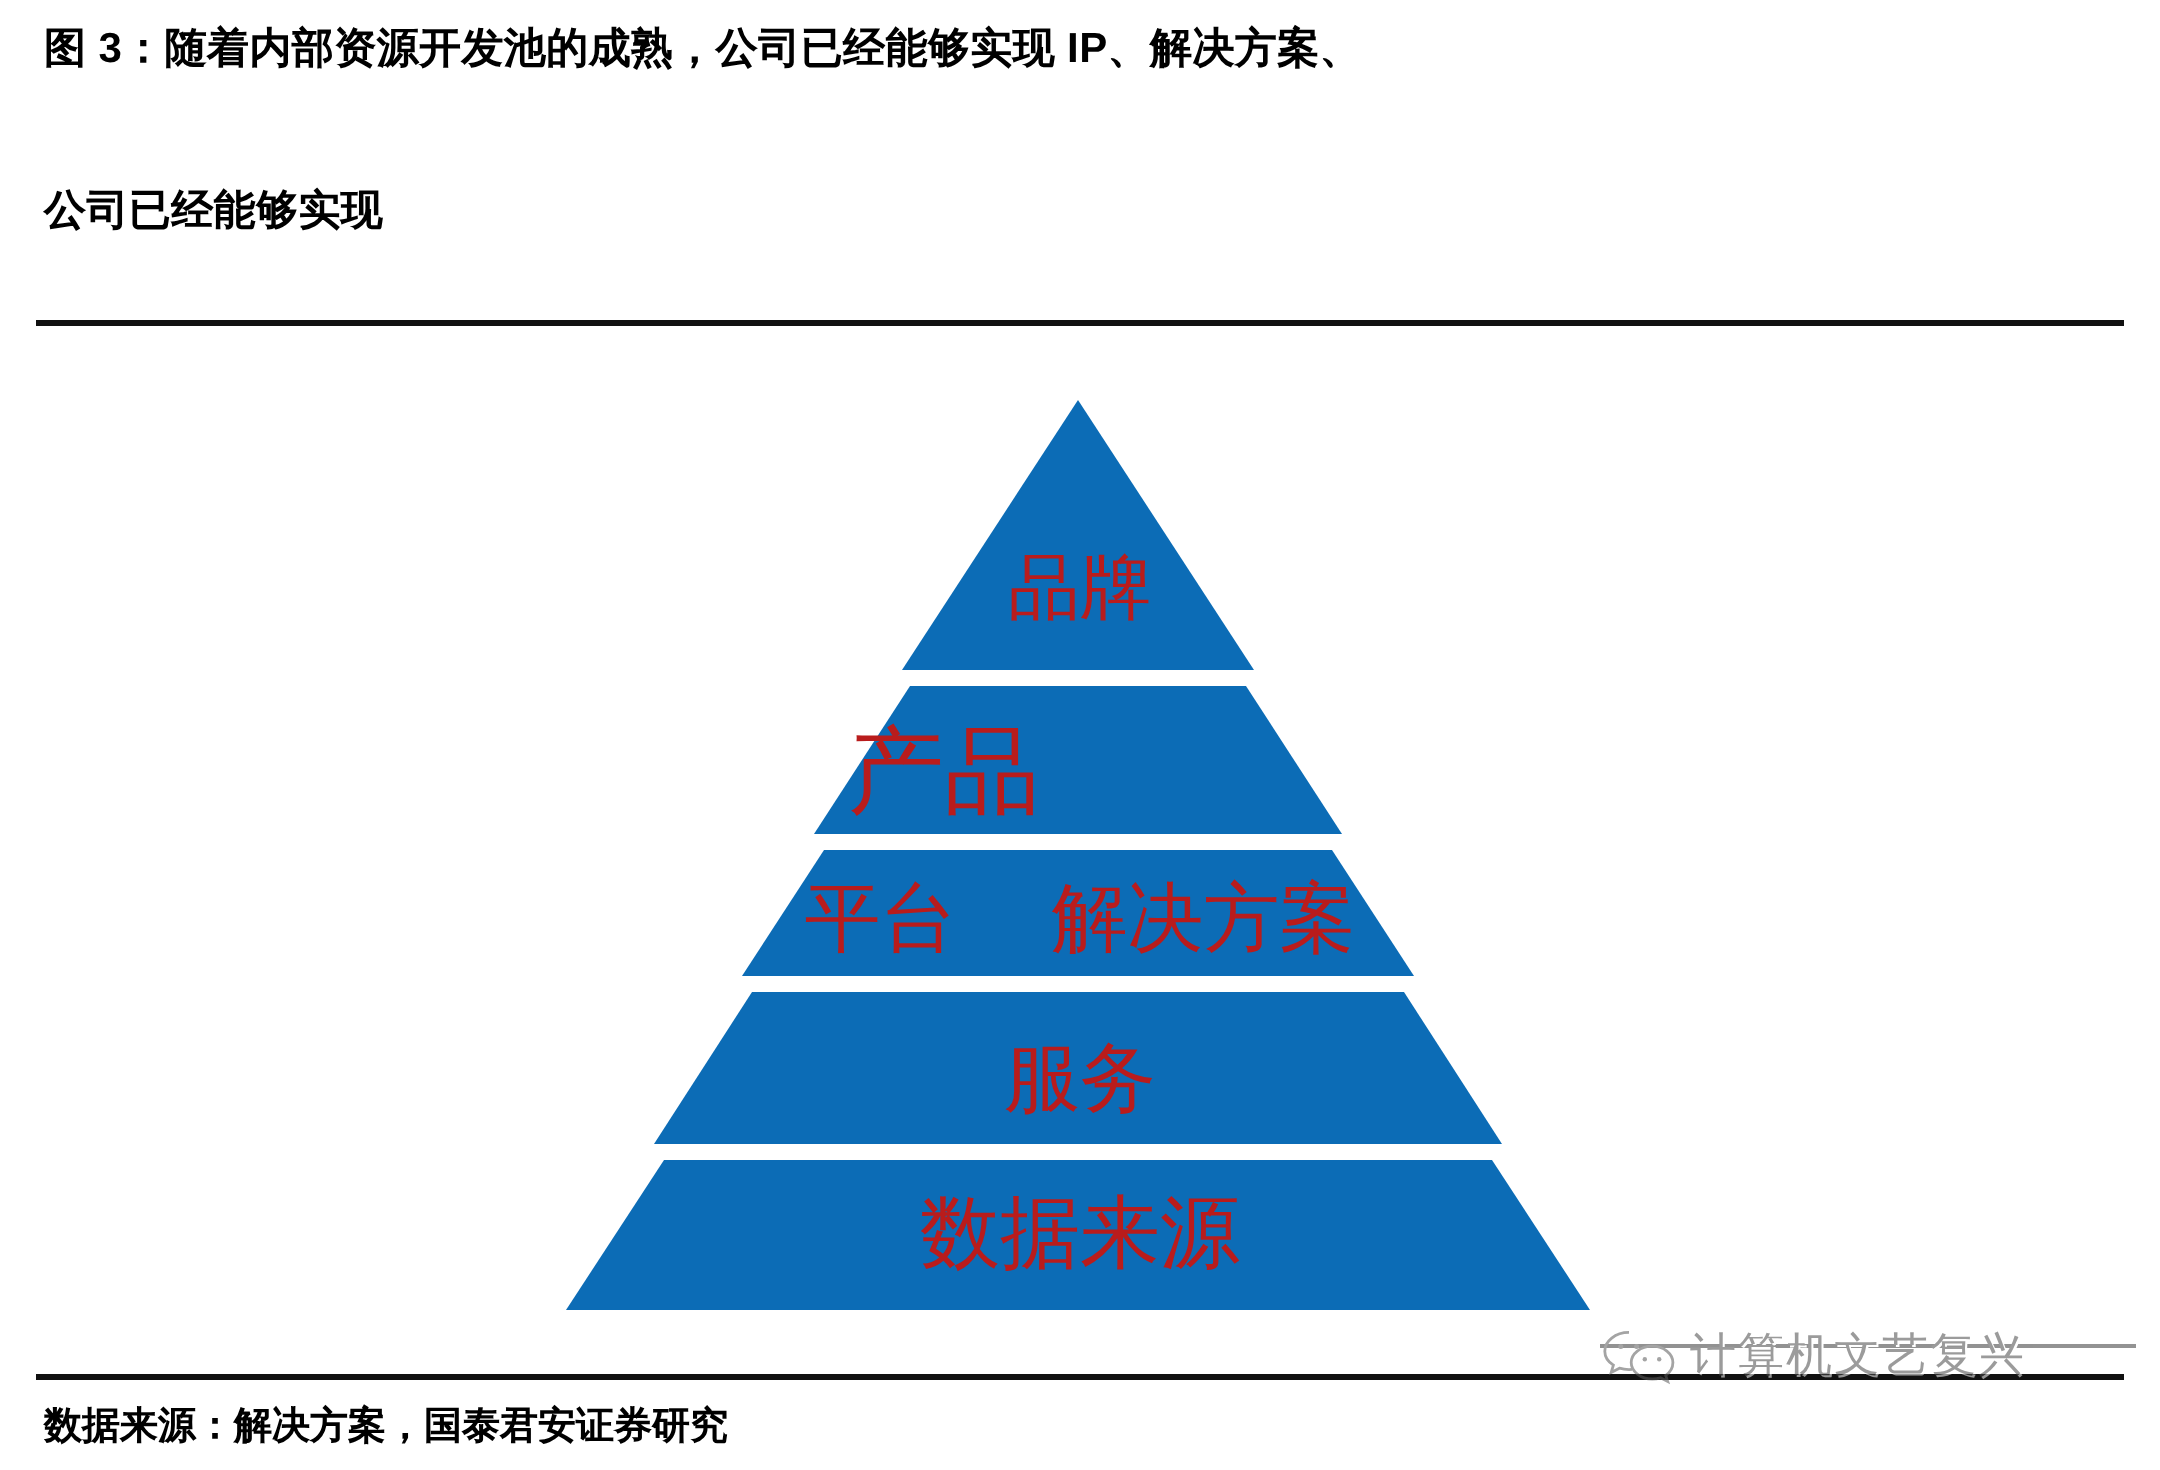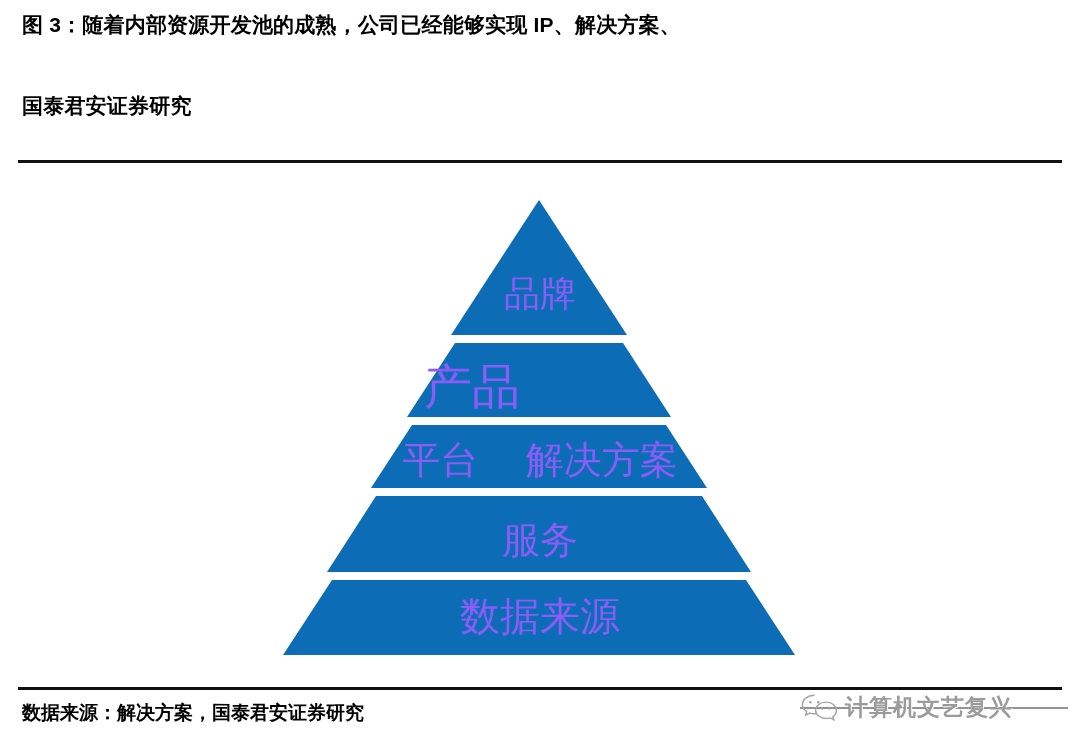--- a/index.html
+++ b/index.html
@@ -58,21 +58,21 @@
     top: 0;
     width: 1080px;
     height: 524px;
     display: block;
   }
 
   
   .layer-label {
     position: absolute;
     text-align: center;
-    color: #8b5cf6;
+    color: #b91c1c;
     font-family: "Liberation Serif", "DejaVu Serif", serif;
     font-weight: 400;
     white-space: pre;
     line-height: 1;
     pointer-events: none;
   }
   .lbl-1 { left: 0; width: 1080px; top: 113px;  font-size: 36px; }
   .lbl-2 { left: 0; width: 944px; top: 200px;  font-size: 48px; }
   .lbl-3 { left: 0; width: 1080px; top: 278px;  font-size: 38px; }
   .lbl-4 { left: 0; width: 1080px; top: 358px;  font-size: 38px; }
@@ -86,28 +86,27 @@
     font-size: 19px;
     font-weight: bold;
     color: #000000;
     white-space: nowrap;
   }
 
   
   .watermark {
     position: absolute;
     left: 800px;
-    top: 686px;
+    top: 651px;
     width: 268px;
     height: 42px;
     display: flex;
-    align-items: center;
+    align-items: flex-end;
     gap: 5px;
     opacity: 0.55;
-    font-weight: bold;
   }
   .wm-strike {
     position: absolute;
     left: 0;
     top: 21px;
     width: 268px;
     height: 0;
     border-top: 2px solid #3a3a3a;
   }
   .wm-icon {
@@ -124,21 +123,21 @@
     letter-spacing: 1px;
     white-space: nowrap;
     text-shadow: 1px 1px 0 #ffffff;
   }
 </style>
 </head>
 <body>
 
 <div class="title-block">
   <div class="title-line l1">图 3：随着内部资源开发池的成熟，公司已经能够实现 IP、解决方案、</div>
-  <div class="title-line l2">国泰君安证券研究</div>
+  <div class="title-line l2">公司已经能够实现</div>
 </div>
 
 <div class="rule top"></div>
 <div class="rule bottom"></div>
 
 <div class="figure-area">
 
   <svg class="pyramid-svg" viewBox="0 0 1080 524" preserveAspectRatio="none">
 
     <polygon fill="#0c6cb6" points="539,37 627,172 451,172"></polygon>

